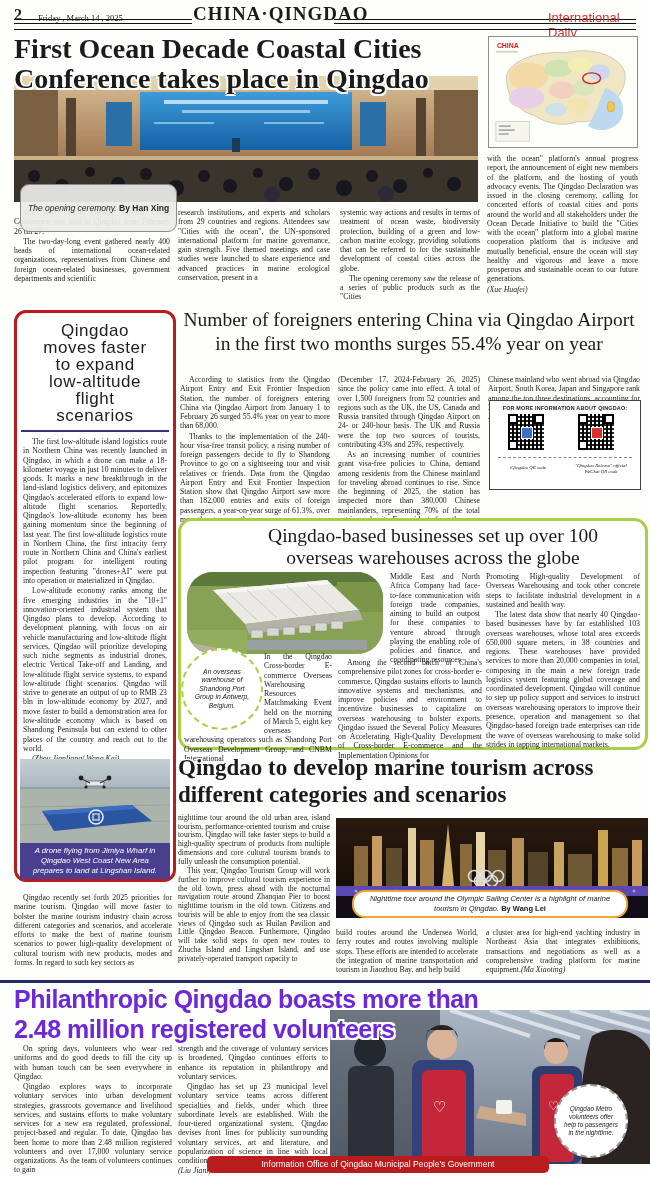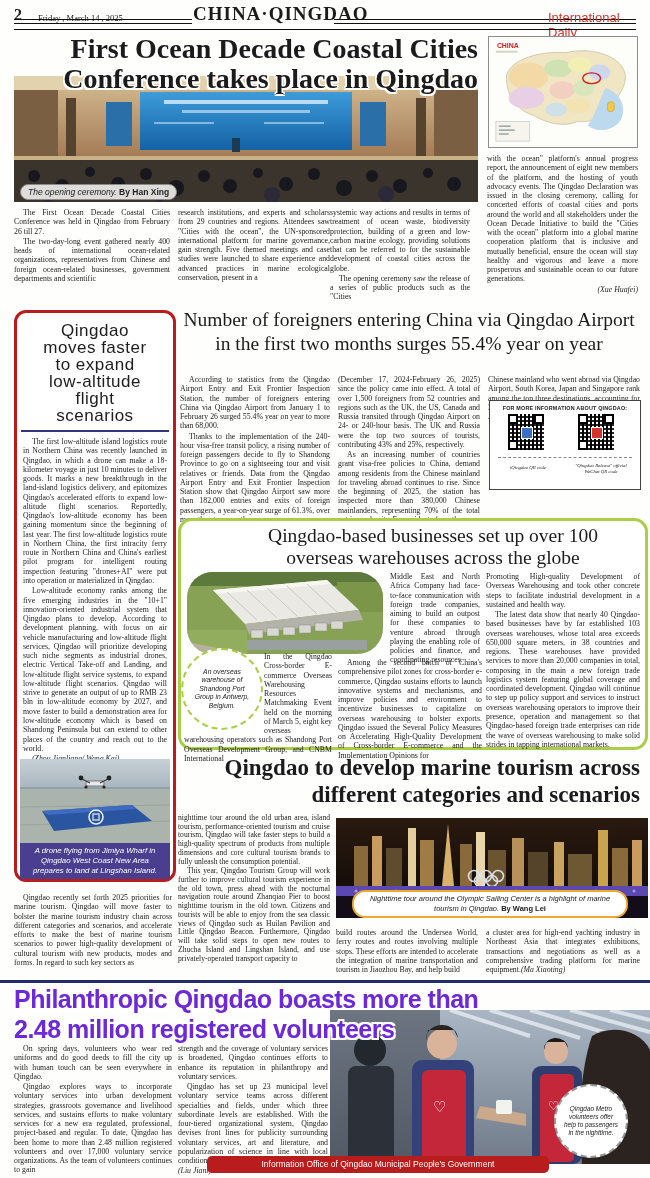--- a/index.html
+++ b/index.html
@@ -3,29 +3,29 @@
 <meta charset="utf-8">
 <style>
   html,body{margin:0;padding:0;background:#e9e9e9;}
   .page{position:relative;width:650px;height:1178px;margin:0 auto;background:#fefefc;
         font-family:"Liberation Serif",serif;color:#1b1b1b;overflow:hidden;}
   .abs{position:absolute;}
   .body-txt{font-size:7.8px;line-height:1.19;text-align:justify;}
   .p{text-indent:9px;margin:0 0 1px 0;}
   .p.noind{text-indent:0;}
   .byline{font-style:italic;}
-  .byline-r{display:block;text-align:right;font-style:italic;}
-  .hl-serif{font-weight:bold;text-align:right;
+  .byline-r{display:block;font-style:italic;}
+  .hl-serif{font-weight:bold;text-align:left;
             text-shadow:-1.5px -1.5px 0 #fff,1.5px -1.5px 0 #fff,-1.5px 1.5px 0 #fff,
                         1.5px 1.5px 0 #fff,0 -1.5px 0 #fff,0 1.5px 0 #fff,-1.5px 0 0 #fff,1.5px 0 0 #fff;}
   .rule2{border-top:1px solid #111;border-bottom:1px solid #111;height:3px;}
   .ph{overflow:hidden;background:#ccc;}
   .ph svg{display:block;width:100%;height:100%;}
   .cap-pill{background:rgba(235,235,232,.93);border:1px solid #8a8a8a;border-radius:9px;
-            font:italic 8.5px "Liberation Sans",sans-serif;padding:2px 7px;color:#222;white-space:nowrap;}
+            font:italic 8.5px "Liberation Sans",sans-serif;padding:18px 7px;color:#222;white-space:nowrap;}
   .cap-pill b{font-style:normal;font-weight:bold;}
   .sidebar-box{border:3px solid #b91c1c;border-radius:12px;background:#fff;}
   .sb-title{font-family:"Liberation Sans",sans-serif;font-weight:400;font-size:17px;line-height:17px;
             text-align:center;color:#1d1d1d;letter-spacing:.5px;}
   .purple-cap{background:#4a3e8f;color:#fff;font:italic 7.8px "Liberation Sans",sans-serif;
               text-align:center;line-height:1.3;padding:3px 5px;}
   .green-box{border:3px solid #a8cf45;border-radius:14px;background:#fff;padding-left:40px;}
   .circle-cap{border-radius:50%;background:#fff;font:italic 6.8px "Liberation Sans",sans-serif;
               display:flex;align-items:center;justify-content:center;text-align:center;line-height:1.25;
               padding:8px;box-sizing:border-box;}
@@ -150,21 +150,21 @@
     </svg>
   </div>
 
   <div class="abs body-txt" style="left:14px;top:208px;width:156px;">
     <p class="p">The First Ocean Decade Coastal Cities Conference was held in Qingdao from February 26 till 27.</p>
     <p class="p">The two-day-long event gathered nearly 400 heads of international ocean-related organizations, representatives from Chinese and foreign ocean-related businesses, government departments and scientific</p>
   </div>
   <div class="abs body-txt" style="left:178px;top:208px;width:152px;">
     <p class="p noind">research institutions, and experts and scholars from 29 countries and regions. Attendees saw "Cities with the ocean", the UN-sponsored international platform for marine governance, gain strength. Five themed meetings and case studies were launched to share experience and advanced practices in marine ecological conservation, present in a</p>
   </div>
-  <div class="abs body-txt" style="left:330px;top:208px;width:140px;font-family:Liberation Serif, serif;">
+  <div class="abs body-txt" style="left:340px;top:208px;width:140px;font-family:Liberation Serif, serif;">
     <p class="p noind">systemic way actions and results in terms of treatment of ocean waste, biodiversity protection, building of a green and low-carbon marine ecology, providing solutions that can be referred to for the sustainable development of coastal cities across the globe.</p>
     <p class="p">The opening ceremony saw the release of a series of public products such as the "Cities</p>
   </div>
   <div class="abs body-txt" style="left:487px;top:154px;width:151px;">
     <p class="p noind">with the ocean" platform's annual progress report, the announcement of eight new members of the platform, and the hosting of youth advocacy events. The Qingdao Declaration was issued in the closing ceremony, calling for concerted efforts of coastal cities and ports around the world and all stakeholders under the Ocean Decade Initiative to build the "Cities with the ocean" platform into a global marine cooperation platform that is inclusive and mutually beneficial, ensure the ocean will stay healthy and vigorous and leave a more prosperous and sustainable ocean to our future generations.</p>
     <span class="byline-r">(Xue Huafei)</span>
   </div>
 
   <div class="abs sidebar-box" style="left:14px;top:310px;width:162px;height:572px;box-sizing:border-box;">
     <div class="sb-title" style="margin-top:9px;">

